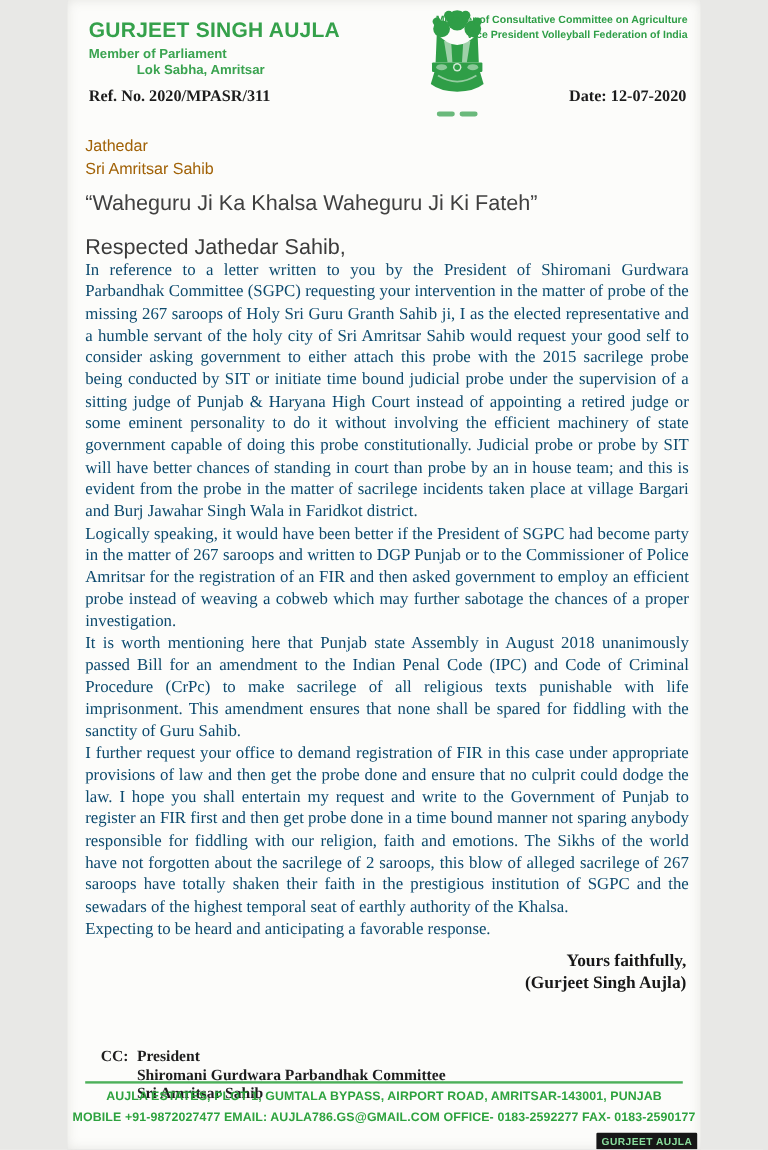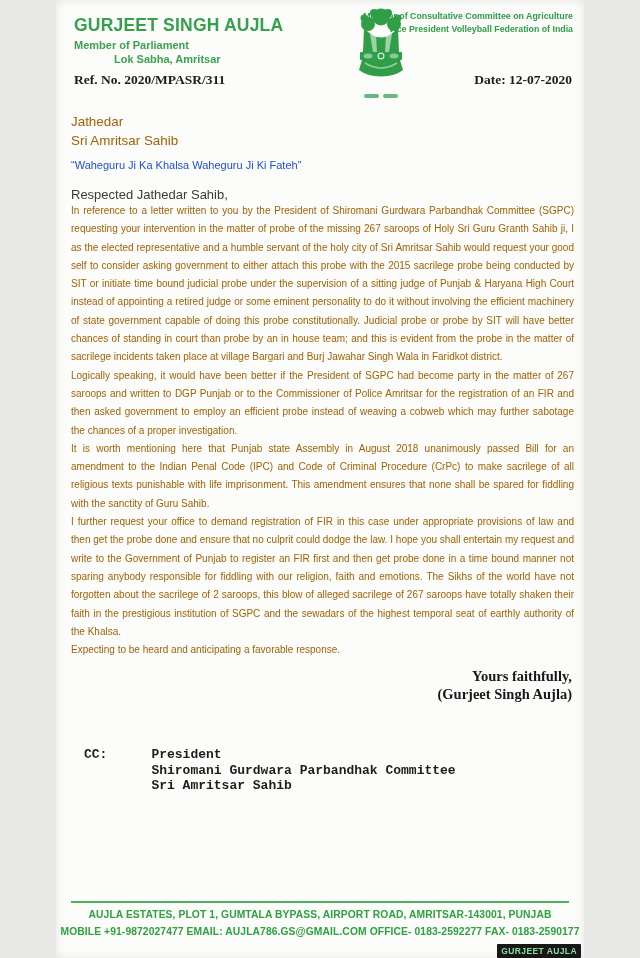--- a/index.html
+++ b/index.html
@@ -36,42 +36,41 @@
 
   .ref-row { position:absolute; left:18px; right:12px; top:72px;
     font-family:"Liberation Serif", serif; font-weight:700; font-size:13.5px; color:#1c1c1c; }
   .ref-no { float:left; }
   .date   { float:right; }
 
   
   .letter-body { position:absolute; left:15px; right:10px; top:112px; }
 
   .addressee div { font-size:13.4px; line-height:19px; color:#a16207; }
-  .invocation { margin-top:9px; font-size:11px; color:#1d4ed8; }
-  .salutation { margin-top:16px; font-size:13px; color:#3b3b3b; }
+  .invocation { margin-top:9px; font-size:18px; color:#404040; }
+  .salutation { margin-top:16px; font-size:18px; color:#3b3b3b; }
 
   .body-para {
     text-align:justify;
-    font-size:10px; line-height:18.3px; color:#a16207;
+    font-size:14px; line-height:18.3px; color:#0c4a6e;font-family:Liberation Serif, serif;
   }
   .final-para { }
 
   .closing { text-align:right; margin-top:8px; padding-right:2px; }
   .valediction, .signatory {
     font-family:"Liberation Serif", serif; font-weight:700;
     font-size:14.5px; color:#181818; line-height:18px;
   }
   .sd { font-size:11.5px; color:#4a4a4a; line-height:15px; margin:2px 0; }
 
   .cc-block {
     margin-top:44px; margin-left:13px;
-    font-family:Liberation Mono, monospace; font-weight:700;
+    font-family:Liberation Serif, serif; font-weight:700;
     font-size:13px; color:#1d1d1d; line-height:15.5px;
     display:flex;
-    gap:37px;
   }
   .cc-label { margin-right:7px; }
 
   
   .footer-rule { position:absolute; left:15px; right:15px; top:901px; height:2px; background:#4db05a; }
   .footer-line { position:absolute; left:0; width:100%; text-align:center;
     color:#2da23e; font-weight:700; font-size:10.3px; letter-spacing:.1px; }
   .footer-line.l1 { top:909px; }
   .footer-line.l2 { top:926px; }
 

